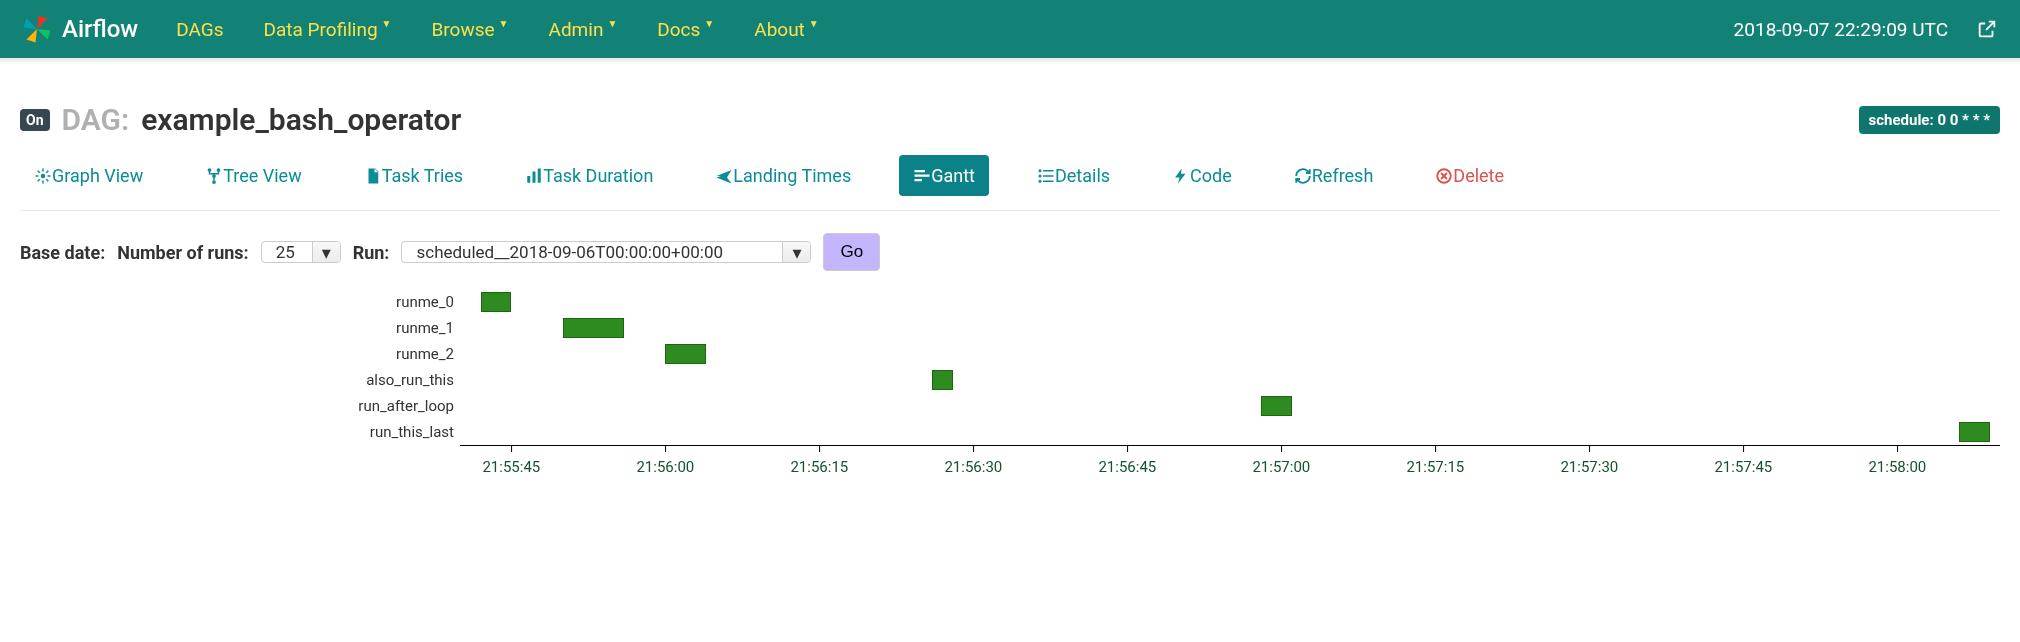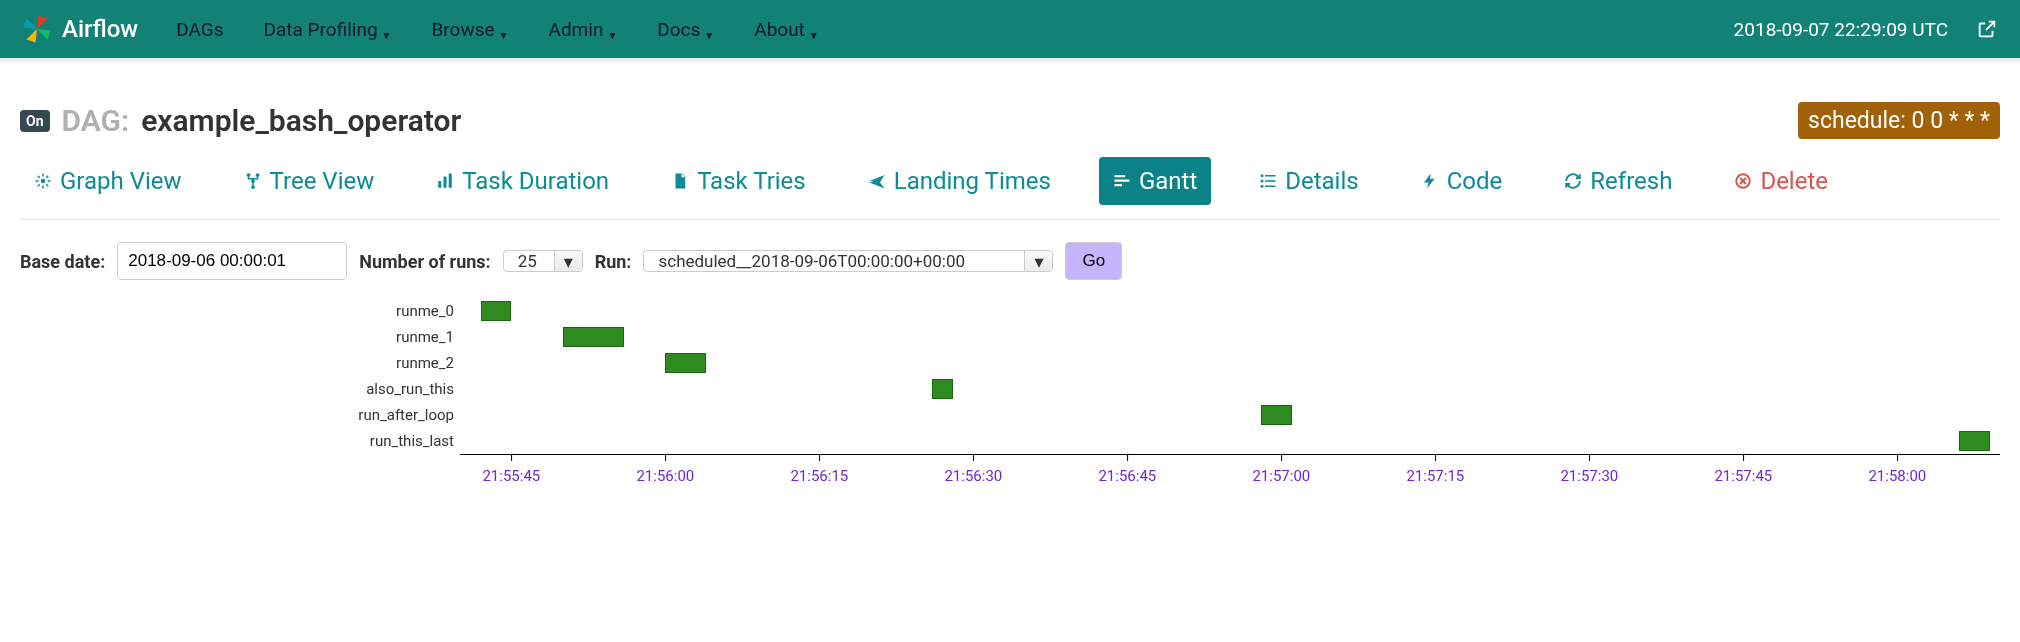--- a/index.html
+++ b/index.html
@@ -2,38 +2,38 @@
 <html><head>
   <meta charset="utf-8">
   <style>
     * { margin:0; padding:0; box-sizing:border-box; }
     body { font-family:-apple-system,BlinkMacSystemFont,"Segoe UI",Roboto,"Helvetica Neue",Arial,sans-serif; font-size:18px; color:#333; background:#fff; }
     
     .navbar { background:#128277; height:58px; display:flex; align-items:center; padding:0 22px; color:#fff; }
     .brand { display:flex; align-items:center; font-size:24px; font-weight:500; margin-right:38px; }
     .brand-logo { width:30px; height:30px; margin-right:10px; }
     .nav-items { display:flex; align-items:center; gap:40px; flex:1; }
-    .nav-item { color:#0f172a; font-size:19px; cursor:pointer; display:flex; align-items:flex-end; gap:4px; }
+    .nav-item { color:#fde047; font-size:19px; cursor:pointer; display:flex; align-items:flex-start; gap:4px; }
     .caret { font-size:10px; }
     .nav-right { display:flex; align-items:center; gap:28px; font-size:19px; }
     .ext-icon { width:22px; height:22px; }
     .hr-shadow { height:6px; background:linear-gradient(#e9e9e9,#fff); border-top:1px solid #ececec; }
     
     .content { padding:20px; }
     .dag-header { display:flex; align-items:center; justify-content:space-between; margin:18px 0 10px; }
     .dag-header-left { display:flex; align-items:center; gap:12px; }
     .on-badge { background:#017cee; color:#fff; border-radius:4px; font-size:14px; padding:3px 6px; font-weight:700; display:inline-block; position:relative; }
     
     .on-badge { background:#37474f; }
     .dag-label { font-size:30px; font-weight:600; color:#b0b0b0; }
     .dag-id { font-size:30px; font-weight:600; color:#333; }
-    .schedule-badge { background:#a16207; color:#fff; border-radius:4px; padding:5px 10px; font-size:23px; font-weight:400; }
+    .schedule-badge { background:#0f766e; color:#fff; border-radius:4px; padding:5px 10px; font-size:15px; font-weight:700; }
     
     .tabrow { display:flex; align-items:center; gap:34px; padding:8px 0 14px; border-bottom:1px solid #e7e7e7; flex-wrap:wrap; }
-    .tab { display:flex; align-items:center; gap:8px; color:#0b8c96; font-size:24px; cursor:pointer; padding:10px 14px; border-radius:4px; }
+    .tab { display:flex; align-items:center; gap:0; color:#0b8c96; font-size:18px; cursor:pointer; padding:10px 14px; border-radius:4px; }
     .tab.active { background:#0b8288; color:#fff; }
     .tab.danger { color:#d9534f; }
     .tab-ico { width:18px; height:18px; }
     
     .formrow { display:flex; align-items:center; gap:12px; padding:22px 0 18px; flex-wrap:wrap; font-size:18px; color:#333; }
     .formrow label { font-weight:700; }
     .formrow input[type=text], .formrow select.plain { height:38px; border:1px solid #ccc; border-radius:4px; padding:0 10px; font-size:17px; background:#fff; }
     .combo { display:flex; height:22px; border:1px solid #ccc; border-radius:4px; overflow:hidden; }
     .combo span.val { padding:0 14px; display:flex; align-items:center; font-size:17px; }
     .combo .dd { width:28px; border-left:1px solid #ccc; background:linear-gradient(#f8f8f8,#ececec); display:flex; align-items:center; justify-content:center; cursor:pointer; }
@@ -41,21 +41,21 @@
     
     .gantt-wrap { margin-left:20px; }
     .gantt-grid { display:flex; }
     .gantt-labels { width:420px; display:flex; flex-direction:column; align-items:flex-end; padding-right:6px; font-size:15px; color:#333; }
     .gantt-labels .row-lbl { height:26px; display:flex; align-items:center; }
     .gantt-plot { position:relative; flex:1; }
     .plot-rows { position:relative; border-bottom:1px solid #000; }
     .plot-row { height:26px; position:relative; }
     .bar { position:absolute; top:3px; height:20px; background:#2e8b1f; border:1px solid #1e6413; }
     .axis { position:relative; height:40px; }
-    .tick { position:absolute; top:0; transform:translateX(-50%); display:flex; flex-direction:column; align-items:center; font-size:15px; color:#6d28d9; }
+    .tick { position:absolute; top:0; transform:translateX(-50%); display:flex; flex-direction:column; align-items:center; font-size:15px; color:#14532d; }
     .tick::before { content:""; width:1px; height:6px; background:#000; display:block; margin-bottom:6px; }
   </style>
 </head>
 <body>
 
 <div class="navbar">
   <div class="brand">
     <svg class="brand-logo" viewBox="0 0 40 40">
       <path d="M20 20 L6 6 L2 18 Z" fill="#00a1b0"></path>
       <path d="M20 20 L34 6 L22 2 Z" fill="#e43921"></path>
@@ -136,32 +136,32 @@
           <circle cx="6" cy="4" r="2.5"></circle>
           <circle cx="18" cy="4" r="2.5"></circle>
           <circle cx="12" cy="12" r="2.5"></circle>
           <circle cx="12" cy="20" r="2.5"></circle>
           <path d="M6 6v3h12V6M12 9v9" stroke="#0b8c96" stroke-width="2" fill="none"></path>
         </svg>
       <span>Tree View</span>
     </div>
     <div class="tab">
       <svg class="tab-ico" viewBox="0 0 24 24" fill="#0b8c96">
+          <path d="M6 2h9l4 4v16H6z"></path>
+          <path d="M14 2v5h5" fill="#fff"></path>
+        </svg>
+      <span>Task Tries</span>
+    </div>
+    <div class="tab">
+      <svg class="tab-ico" viewBox="0 0 24 24" fill="#0b8c96">
           <rect x="3" y="12" width="4" height="9"></rect>
           <rect x="10" y="6" width="4" height="15"></rect>
           <rect x="17" y="2" width="4" height="19"></rect>
         </svg>
       <span>Task Duration</span>
-    </div>
-    <div class="tab">
-      <svg class="tab-ico" viewBox="0 0 24 24" fill="#0b8c96">
-          <path d="M6 2h9l4 4v16H6z"></path>
-          <path d="M14 2v5h5" fill="#fff"></path>
-        </svg>
-      <span>Task Tries</span>
     </div>
     <div class="tab">
       <svg class="tab-ico" viewBox="0 0 24 24" fill="#0b8c96">
           <path d="M2 12l20-8-6 10 6 8-20-8 6-2z"></path>
         </svg>
       <span>Landing Times</span>
     </div>
     <div class="tab active">
       <svg class="tab-ico" viewBox="0 0 24 24" fill="#fff">
           <rect x="2" y="4" width="14" height="3"></rect>
@@ -201,21 +201,20 @@
           <circle cx="12" cy="12" r="9"></circle>
           <line x1="8" y1="8" x2="16" y2="16"></line>
           <line x1="16" y1="8" x2="8" y2="16"></line>
         </svg>
       <span>Delete</span>
     </div>
   </div>
 
   <div class="formrow">
     <label>Base date:</label>
-    <input type="text" style="width: 230px;" value="2018-09-06 00:00:01">
     <label>Number of runs:</label>
     <div class="combo">
       <span class="val" style="min-width:50px">25</span>
       <span class="dd">▾</span>
     </div>
     <label>Run:</label>
     <div class="combo">
       <span class="val" style="min-width:380px">scheduled__2018-09-06T00:00:00+00:00</span>
       <span class="dd">▾</span>
     </div>

